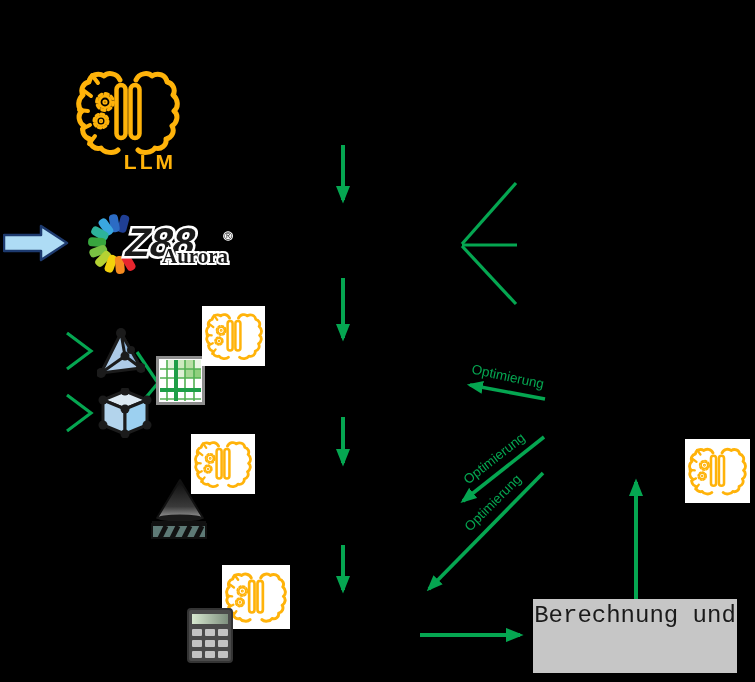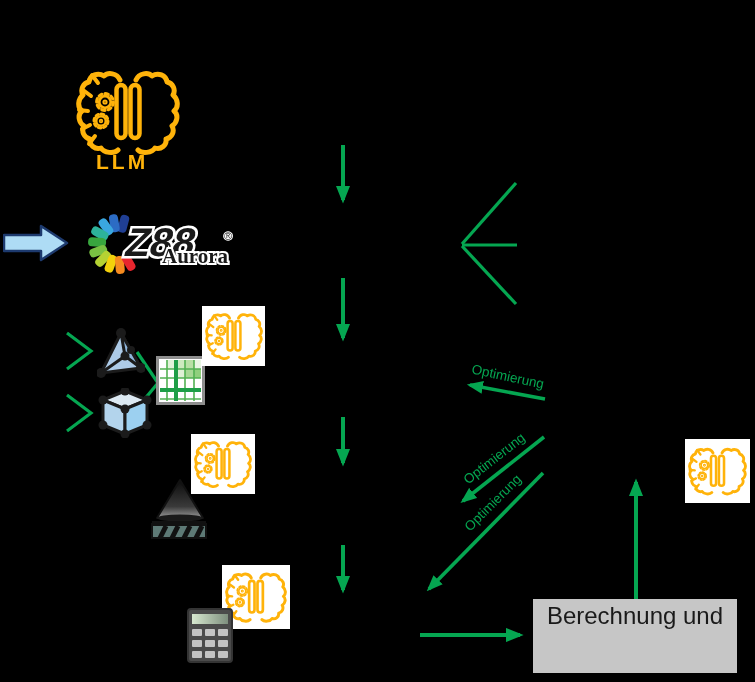--- a/index.html
+++ b/index.html
@@ -1,24 +1,24 @@
 <!DOCTYPE html>
 <html><head>
 <meta charset="utf-8">
 <style>
   html,body{margin:0;padding:0;background:#000;}
   #canvas{position:relative;width:755px;height:682px;background:#000;overflow:hidden;
           font-family:"Liberation Sans",sans-serif;}
   .abs{position:absolute;}
   .brain-box{position:absolute;background:#ffffff;display:flex;align-items:center;justify-content:center;}
   #llm-label{position:absolute;color:#FFB30A;font-size:21px;font-weight:600;letter-spacing:3px;
-             text-align:left;}
+             text-align:right;}
   #process-box{position:absolute;left:533px;top:599px;width:204px;height:74px;background:#C6C6C6;
                display:flex;flex-direction:column;align-items:center;justify-content:flex-start;
-               color:#1a1a1a;font-size:24px;line-height:34px;}
+               color:#1a1a1a;font-size:24px;line-height:34px;font-family:Liberation Mono, monospace;}
   svg{display:block;}
   .opt-text{fill:#05A651;font-size:13.5px;font-family:"Liberation Sans",sans-serif;}
 </style>
 </head>
 <body>
 
 <div id="canvas">
 
   <svg width="0" height="0" style="position:absolute" aria-hidden="true">
     <defs>

